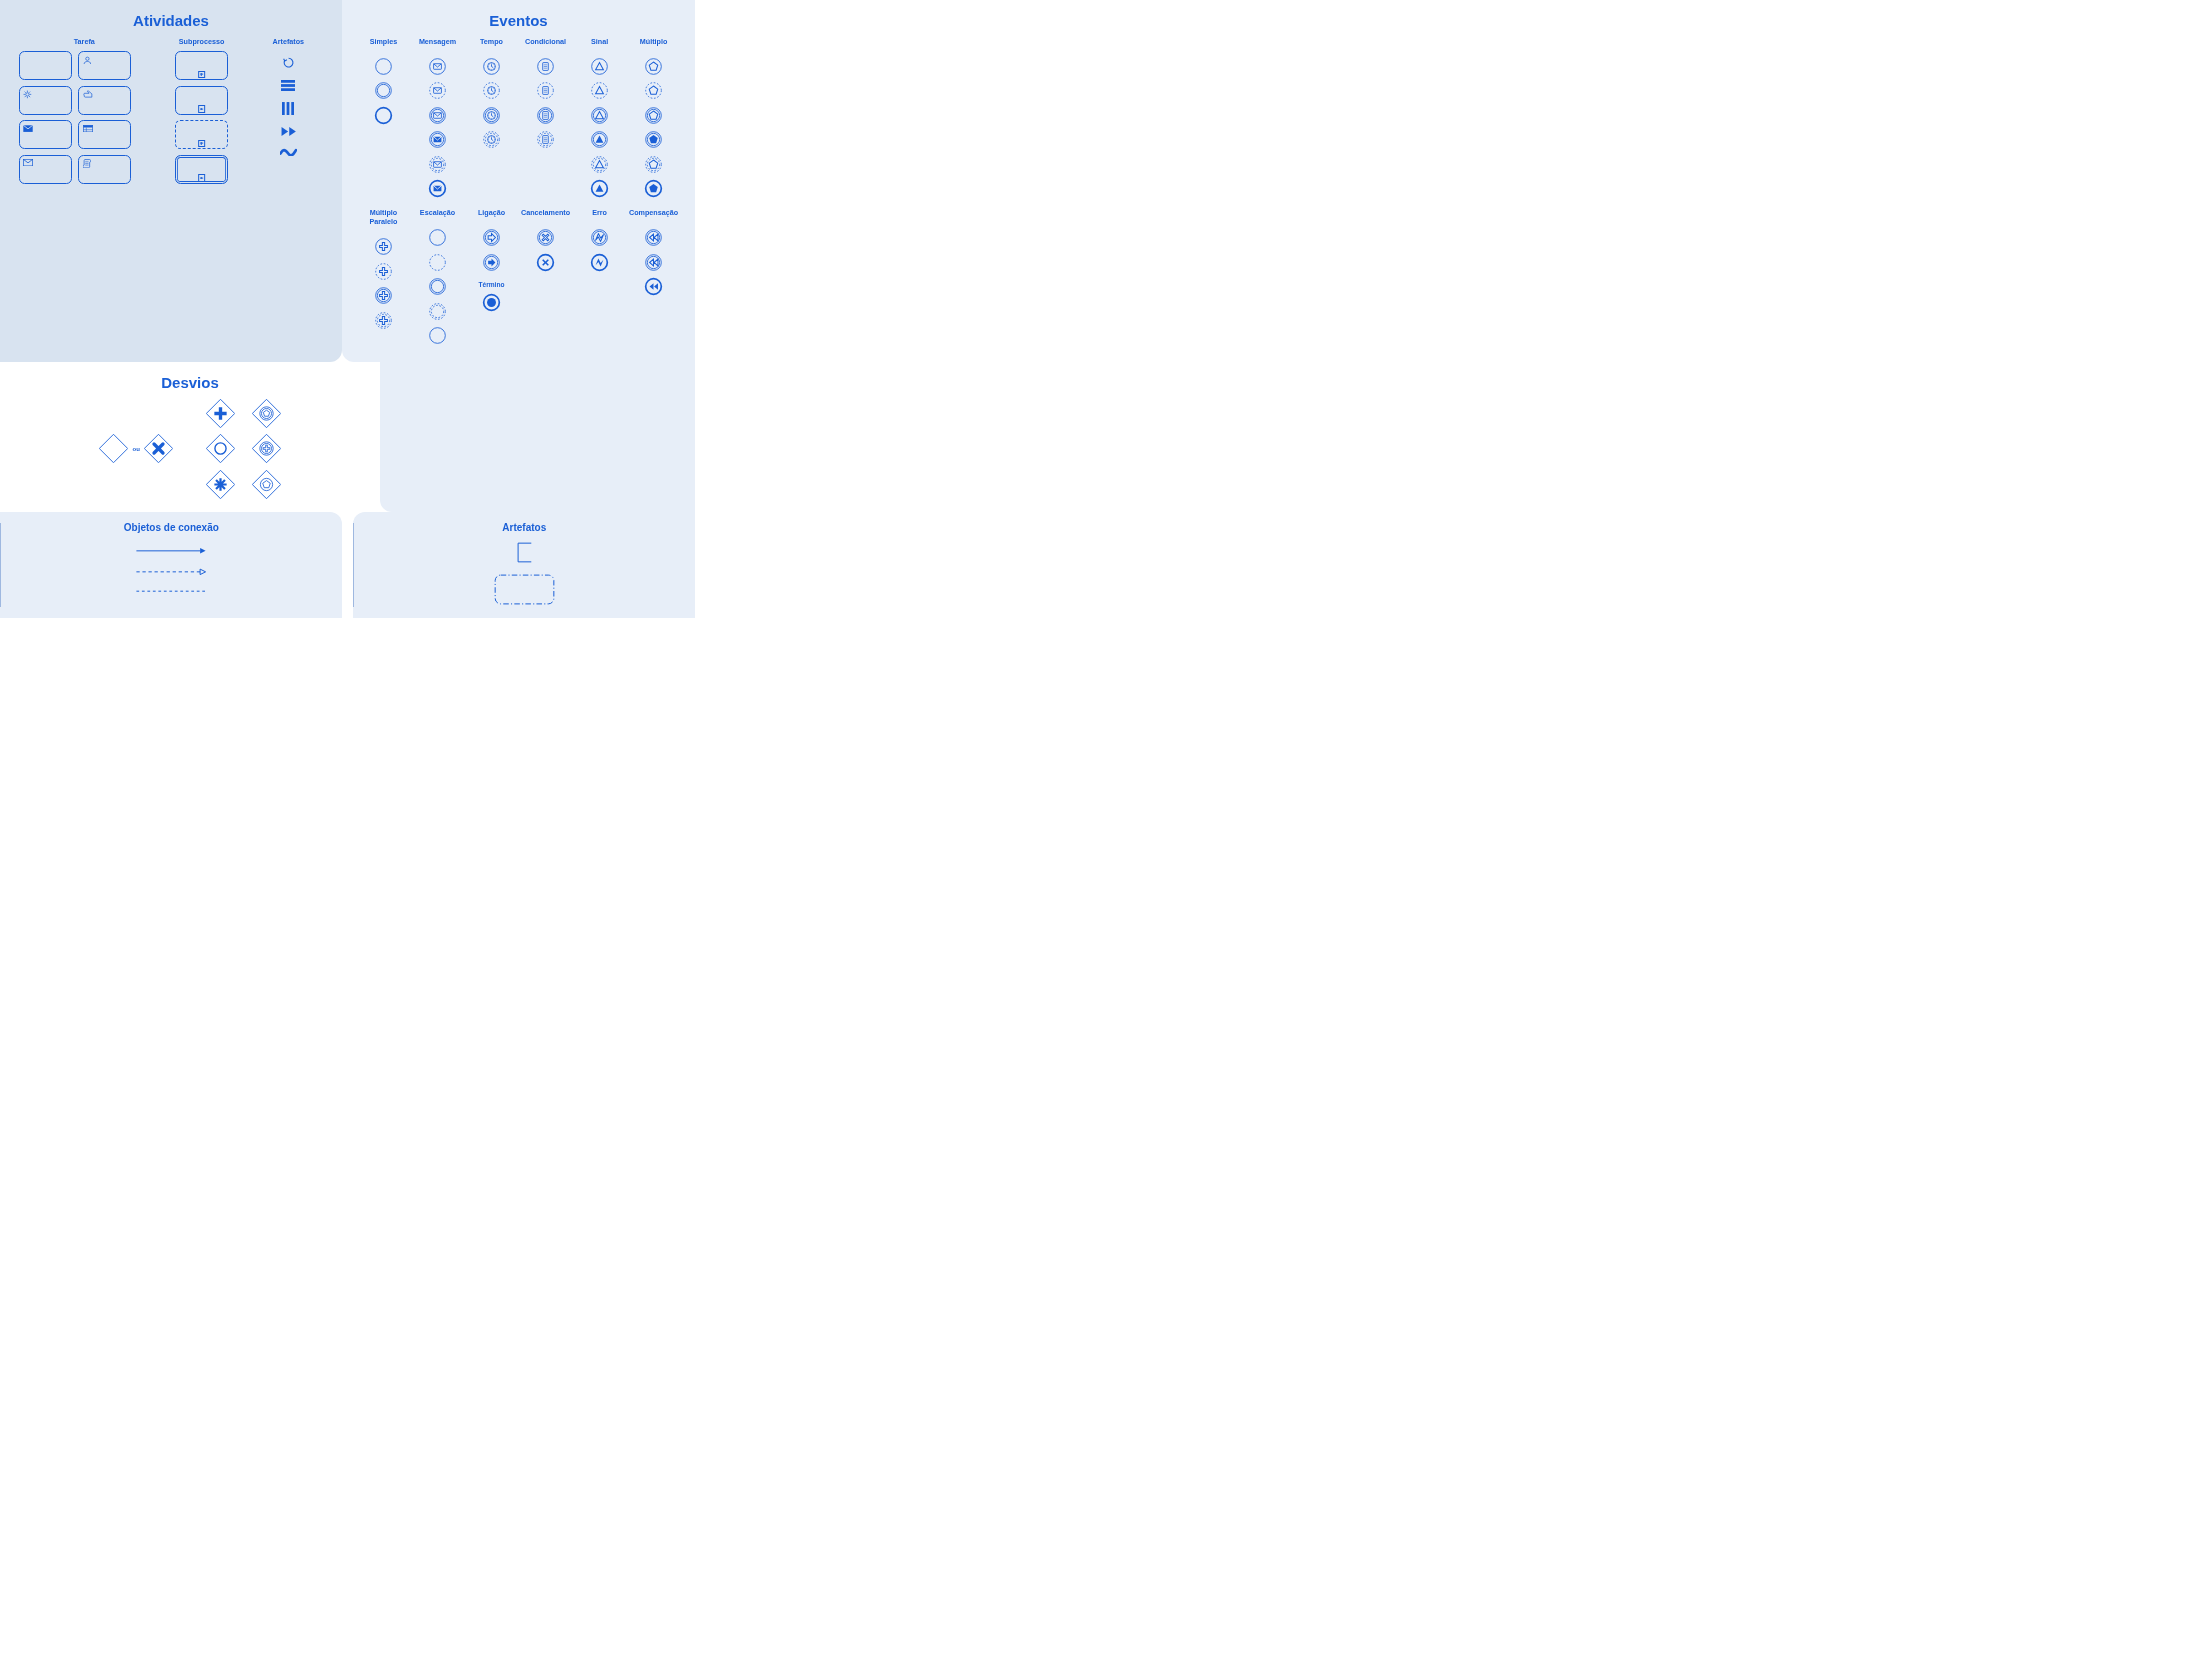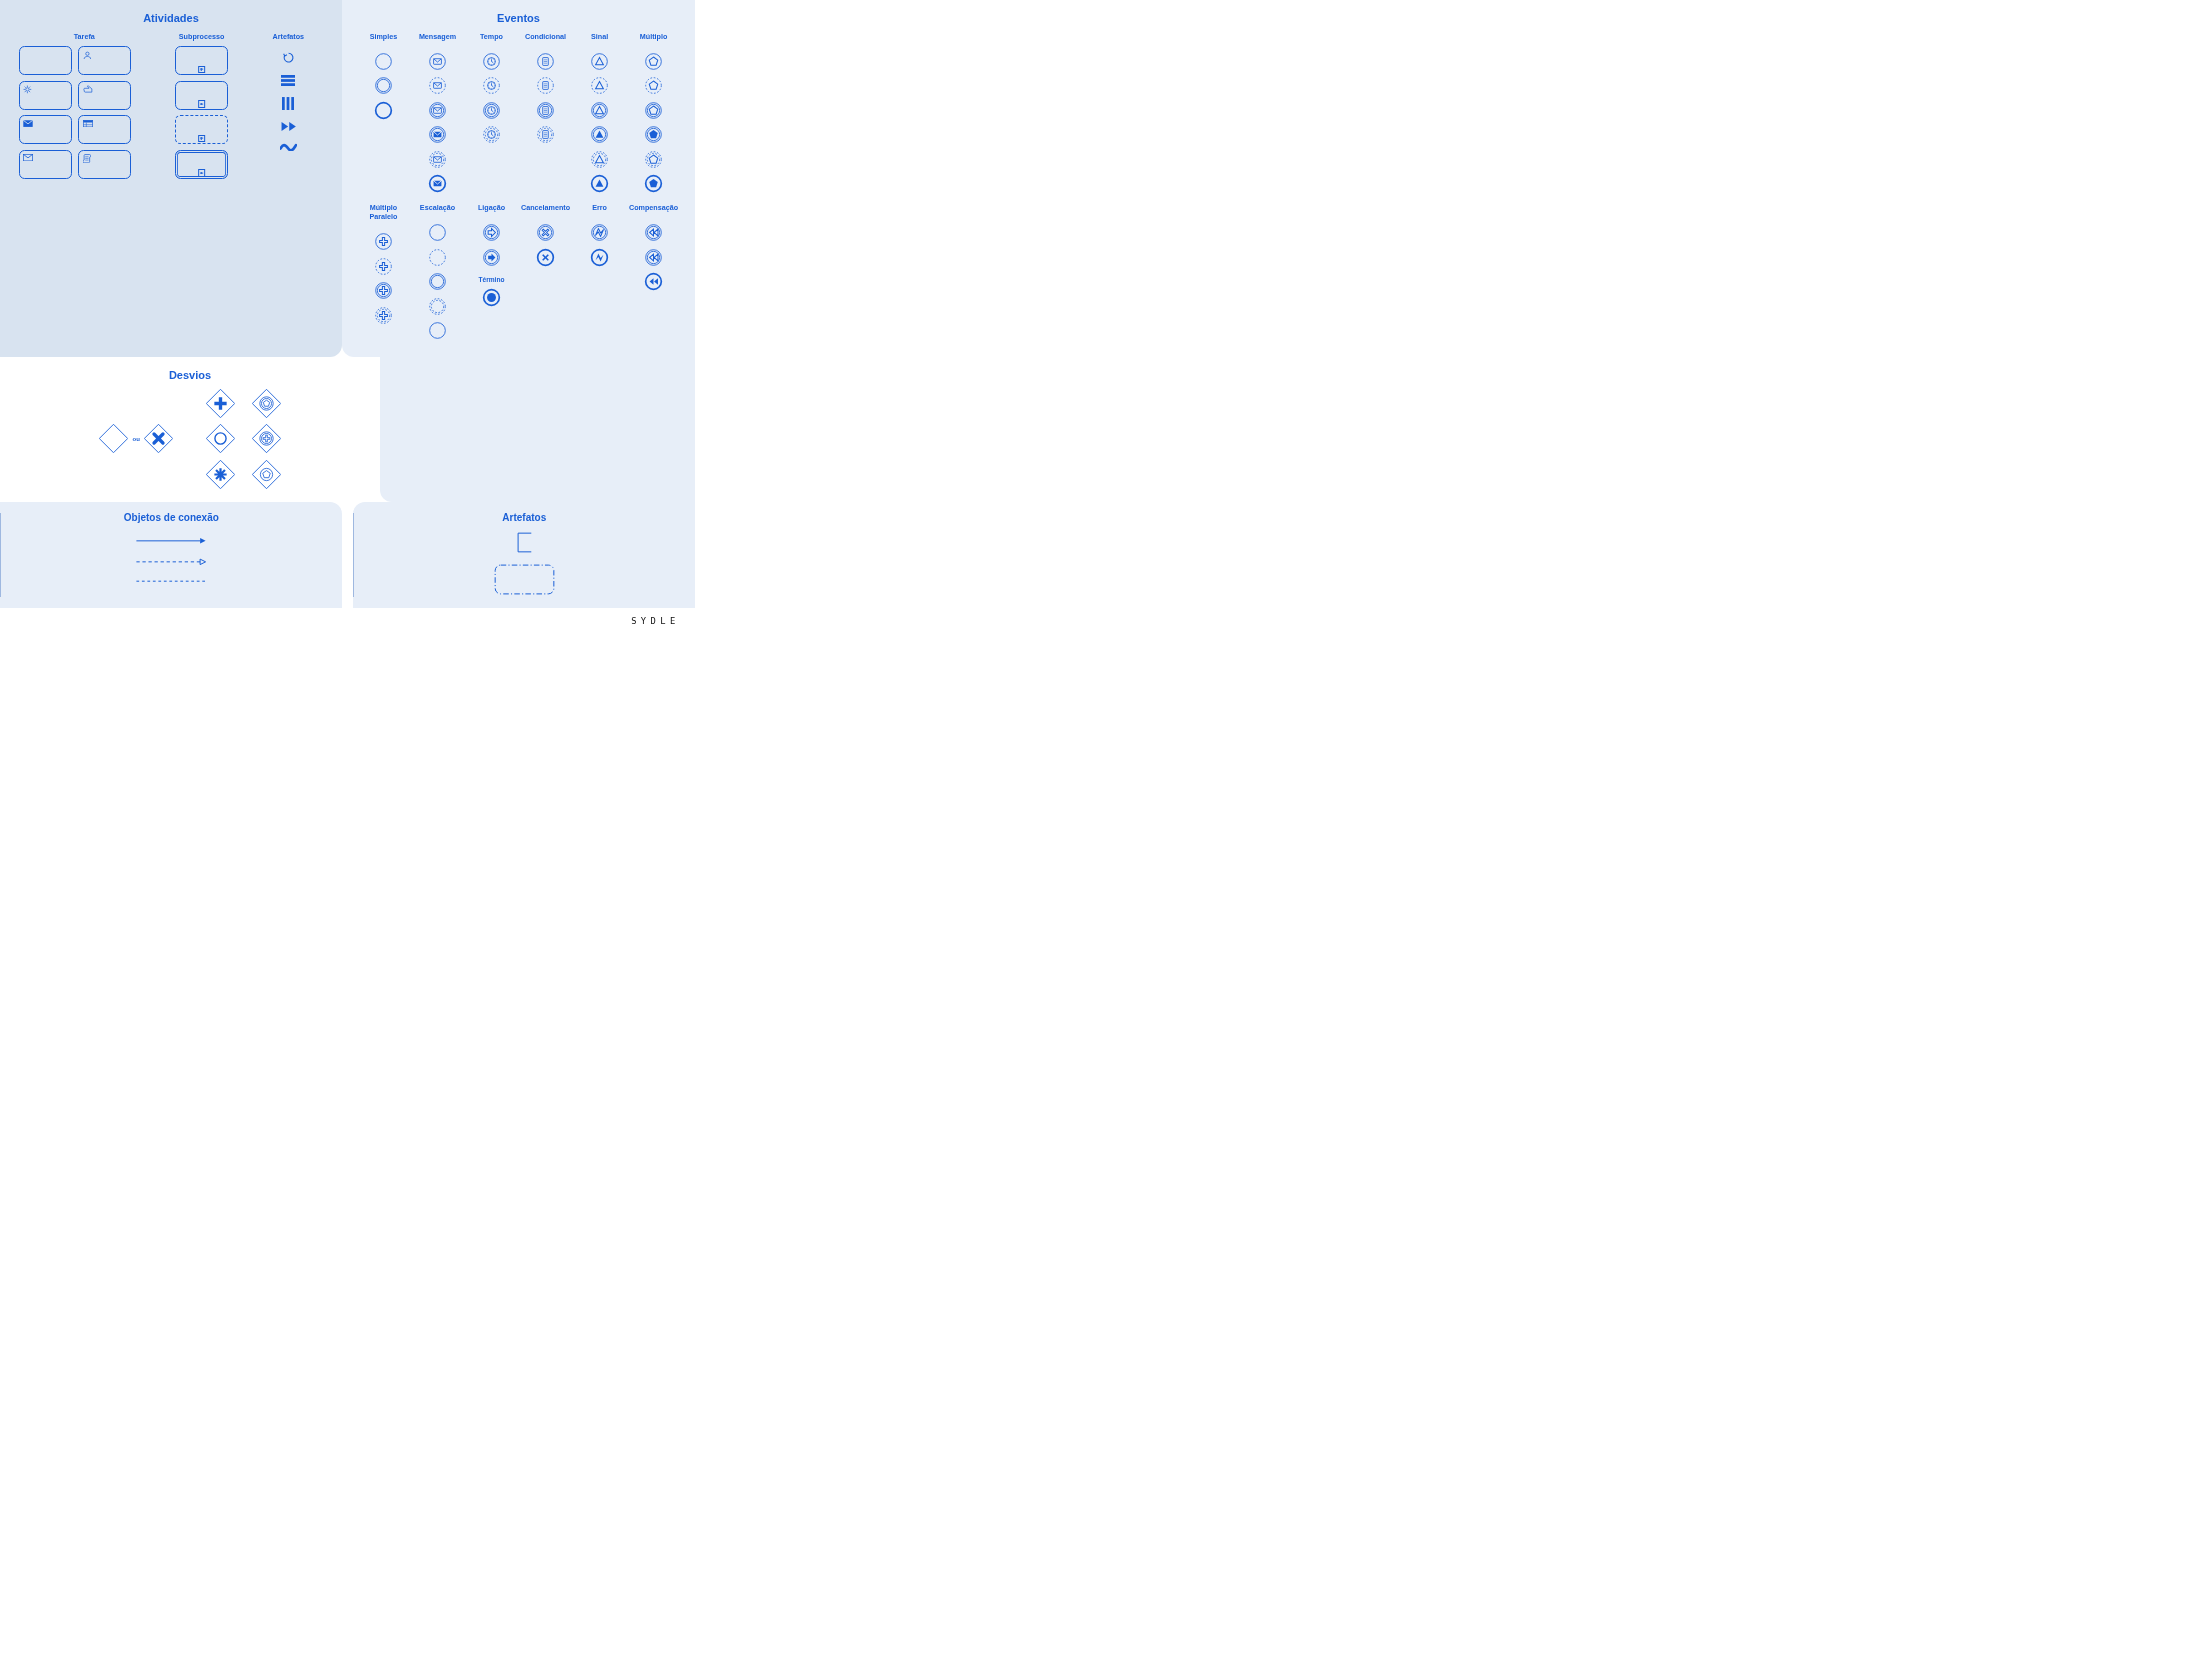--- a/index.html
+++ b/index.html
@@ -6,21 +6,21 @@
     --blue:#1a5fd6;
     --lightblue:#e7eef8;
     --panelblue:#d8e3f0;
     --white:#ffffff;
   }
   *{box-sizing:border-box;font-family:"Segoe UI",Arial,sans-serif;}
   body{margin:0;background:var(--white);color:var(--blue);}
   .page{width:695px;}
   .row{display:flex;}
   .panel{padding:8.8px 5.5px 13.2px 5.5px;}
-  h1{font-size:11px;font-weight:700;text-align:center;margin:3.3px 0 7.7px 0;color:var(--blue);}
+  h1{font-size:15px;font-weight:700;text-align:center;margin:3.3px 0 7.7px 0;color:var(--blue);}
   h2{font-size:7.2px;font-weight:700;text-align:center;margin:0 0 5.5px 0;color:var(--blue);}
   h3{font-size:10px;font-weight:700;text-align:center;margin:0 0 8.8px 0;color:var(--blue);}
 
   
   .atividades{width:342px;background:var(--panelblue);border-radius:0 0 12px 0;}
   .eventos{flex:1;background:var(--lightblue);border-radius:0 0 0 12px;padding-bottom:16.5px;}
   .desvios{width:380px;background:var(--white);}
   .bottom-left{width:342px;background:var(--lightblue);border-radius:0 12px 0 0;display:flex;}
   .bottom-right{flex:1;background:var(--lightblue);border-radius:12px 0 0 0;display:flex;}
   .half{flex:1;padding:10px 5.5px 13.2px 5.5px;}
@@ -620,16 +620,15 @@
               <path d="M26 2H2v34h24" fill="none" stroke="#1a5fd6" stroke-width="1.8"></path>
             </svg>
         <svg width="61" height="31" viewBox="0 0 110 56">
               <rect x="2" y="2" width="106" height="52" rx="10" fill="none" stroke="#1a5fd6" stroke-width="1.8" stroke-dasharray="10 4 2 4"></rect>
             </svg>
       </div>
     </div>
   </div>
 </div>
 
-<div class="brand">SYDLE</div>
 
 </div>
 
 
 </body></html>

